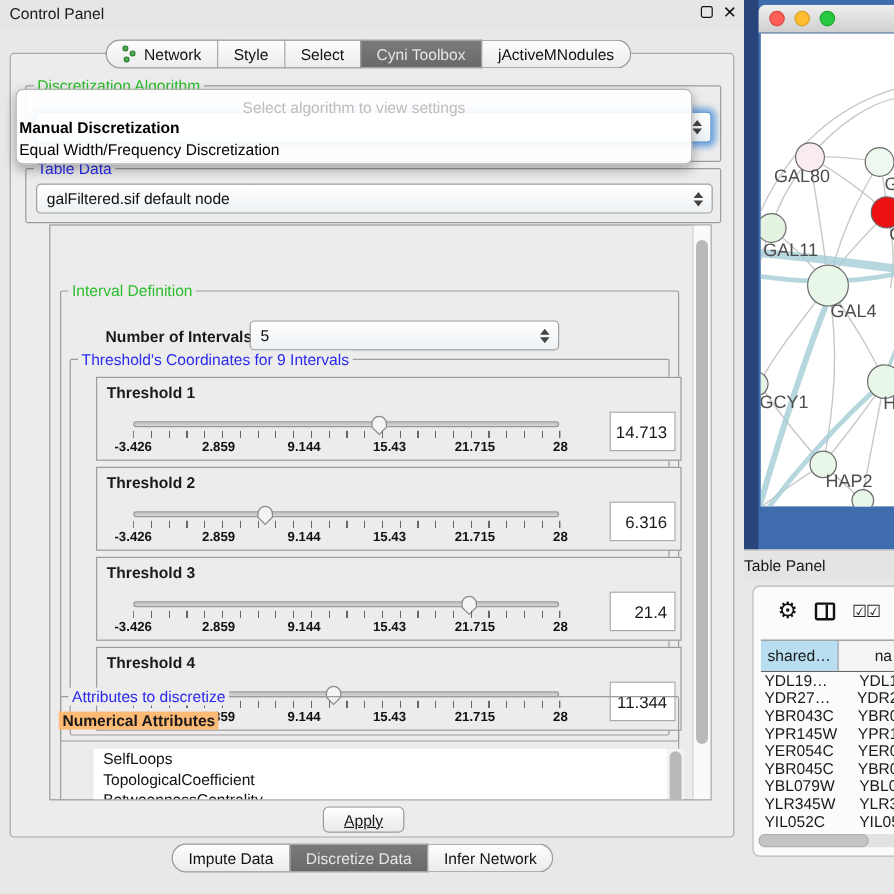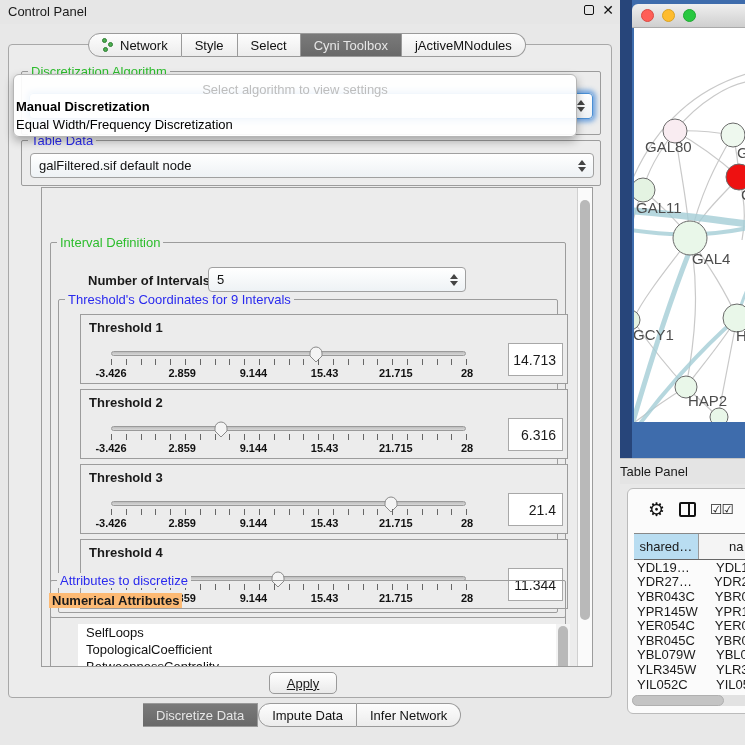--- a/index.html
+++ b/index.html
@@ -272,25 +272,25 @@
     </div>
 
     <div id="vscroll" class="abs" style="left:568px; top:143px;">
       <div id="vscroll-thumb" class="abs"></div>
     </div>
 
     <div id="apply-btn" class="abs" style="left:260px; top:627px;text-decoration:underline;">Apply</div>
   </div>
 
   <div id="bottom-tabs" class="abs">
+    <div class="tab first">
+        <span>Impute Data</span>
+      </div>
     <div class="tab active">
         <span>Discretize Data</span>
-      </div>
-    <div class="tab first">
-        <span>Impute Data</span>
       </div>
     <div class="tab last">
         <span>Infer Network</span>
       </div>
   </div>
 
   <div id="algo-popup" class="abs">
     <div id="popup-hint">Select algorithm to view settings</div>
     <div class="popup-item" id="popup-item-0">Manual Discretization</div>
     <div class="popup-item" id="popup-item-1">Equal Width/Frequency Discretization</div>

